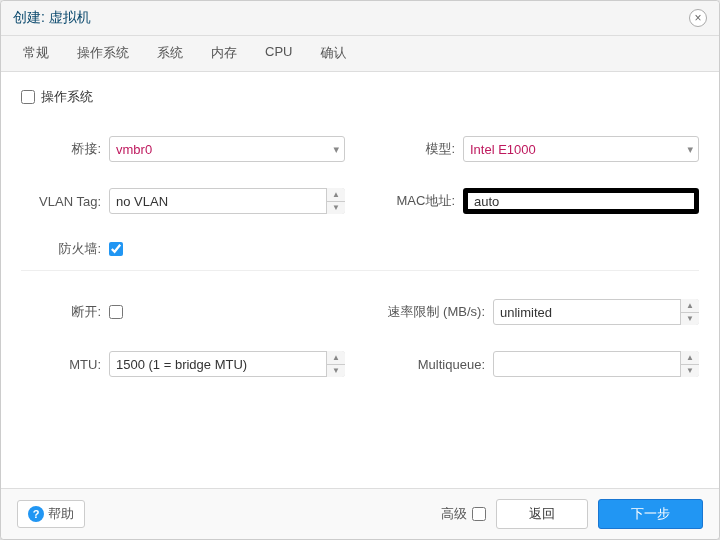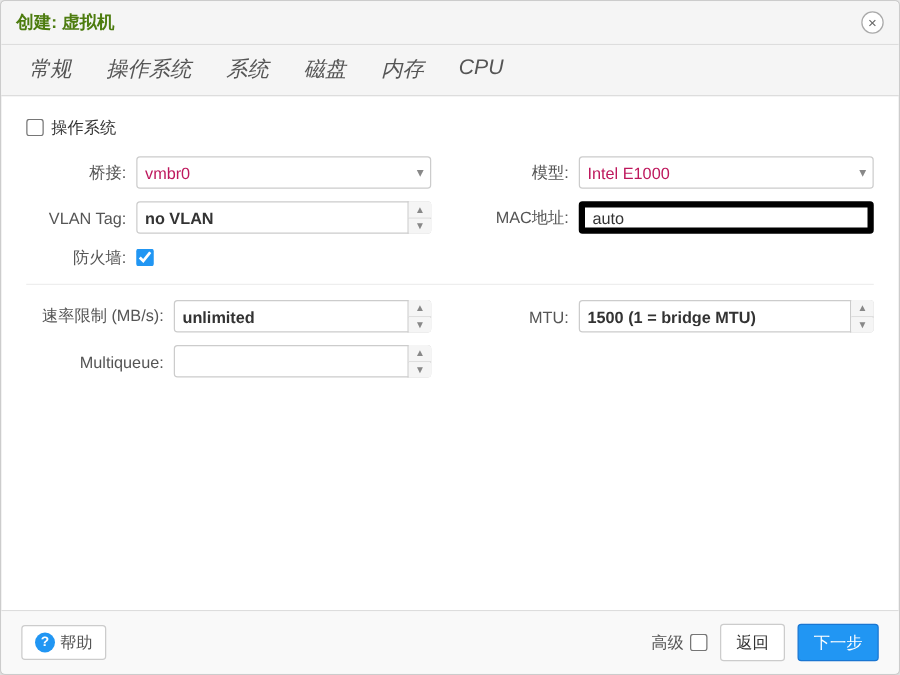--- a/index.html
+++ b/index.html
@@ -28,22 +28,21 @@
       background: #f5f5f5;
       border-bottom: 1px solid #ddd;
       padding: 8px 12px;
       display: flex;
       align-items: center;
       justify-content: space-between;
       border-radius: 4px 4px 0 0;
     }
     .title-text {
       font-size: 14px;
-      color: #4d7c0f;
-      font-weight: bold;
+      color: #0c4a6e;
     }
     .close-btn {
       width: 18px;
       height: 18px;
       border: 1px solid #aaa;
       border-radius: 50%;
       display: flex;
       align-items: center;
       justify-content: center;
       cursor: pointer;
@@ -54,24 +53,23 @@
     .tabs {
       display: flex;
       border-bottom: 1px solid #ddd;
       background: #f5f5f5;
       padding: 0 8px;
     }
     .tab {
       padding: 8px 14px;
       cursor: pointer;
       color: #555;
-      font-size: 17px;
+      font-size: 13px;
       border-bottom: 2px solid transparent;
       margin-bottom: -1px;
-      font-style: italic;
     }
     .tab.active {
       background: #fff;
       color: #2196f3;
       border-bottom: 2px solid #2196f3;
       border-left: 1px solid #ddd;
       border-right: 1px solid #ddd;
       border-top: 1px solid #ddd;
       border-radius: 3px 3px 0 0;
     }
@@ -94,20 +92,21 @@
     }
     .form-grid {
       display: grid;
       grid-template-columns: 1fr 1fr;
       gap: 10px 30px;
     }
     .form-row {
       display: flex;
       align-items: center;
       gap: 8px;
+      margin-top: 16px;
     }
     .form-label {
       color: #555;
       min-width: 80px;
       text-align: right;
       flex-shrink: 0;
     }
     .form-label-wide {
       color: #555;
       min-width: 110px;
@@ -157,21 +156,20 @@
     }
     .spinner-wrapper input {
       width: 100%;
       height: 26px;
       border: 1px solid #ccc;
       border-radius: 3px;
       padding: 0 20px 0 6px;
       background: #fff;
       color: #333;
       font-size: 13px;
-      font-weight: bold;
     }
     .spinner-btns {
       position: absolute;
       right: 0;
       top: 0;
       height: 100%;
       display: flex;
       flex-direction: column;
       border-left: 1px solid #ccc;
     }
@@ -242,21 +240,21 @@
       align-items: center;
       gap: 10px;
     }
     .advanced-row {
       display: flex;
       align-items: center;
       gap: 5px;
       color: #555;
     }
     .btn {
-      padding: 5px 12px;
+      padding: 5px 32px;
       border-radius: 3px;
       border: 1px solid #ccc;
       cursor: pointer;
       font-size: 13px;
     }
     .btn-default {
       background: #fff;
       color: #333;
     }
     .btn-primary {
@@ -288,23 +286,23 @@
     <span class="title-text">创建: 虚拟机</span>
     <div class="close-btn">
       <span>×</span>
     </div>
   </div>
 
   <div class="tabs">
     <div class="tab">常规</div>
     <div class="tab">操作系统</div>
     <div class="tab">系统</div>
-    <div class="tab">磁盘</div>
     <div class="tab">内存</div>
     <div class="tab">CPU</div>
+    <div class="tab">确认</div>
   </div>
 
   <div class="content">
 
     <div class="no-network-row">
       <label class="checkbox-label">
         <input type="checkbox" style="">
         <span>操作系统</span>
       </label>
     </div>
@@ -352,20 +350,24 @@
         </div>
       </div>
 
       <div></div>
     </div>
 
     <div class="divider"></div>
 
     <div class="form-grid">
 
+      <div class="form-row">
+        <span class="form-label">断开:</span>
+        <input type="checkbox" style="">
+      </div>
 
       <div class="form-row">
         <span class="form-label-wide">速率限制 (MB/s):</span>
         <div class="spinner-wrapper">
           <input type="text" value="unlimited" style="">
           <div class="spinner-btns">
             <button class="spinner-btn">▲</button>
             <button class="spinner-btn">▼</button>
           </div>
         </div>

